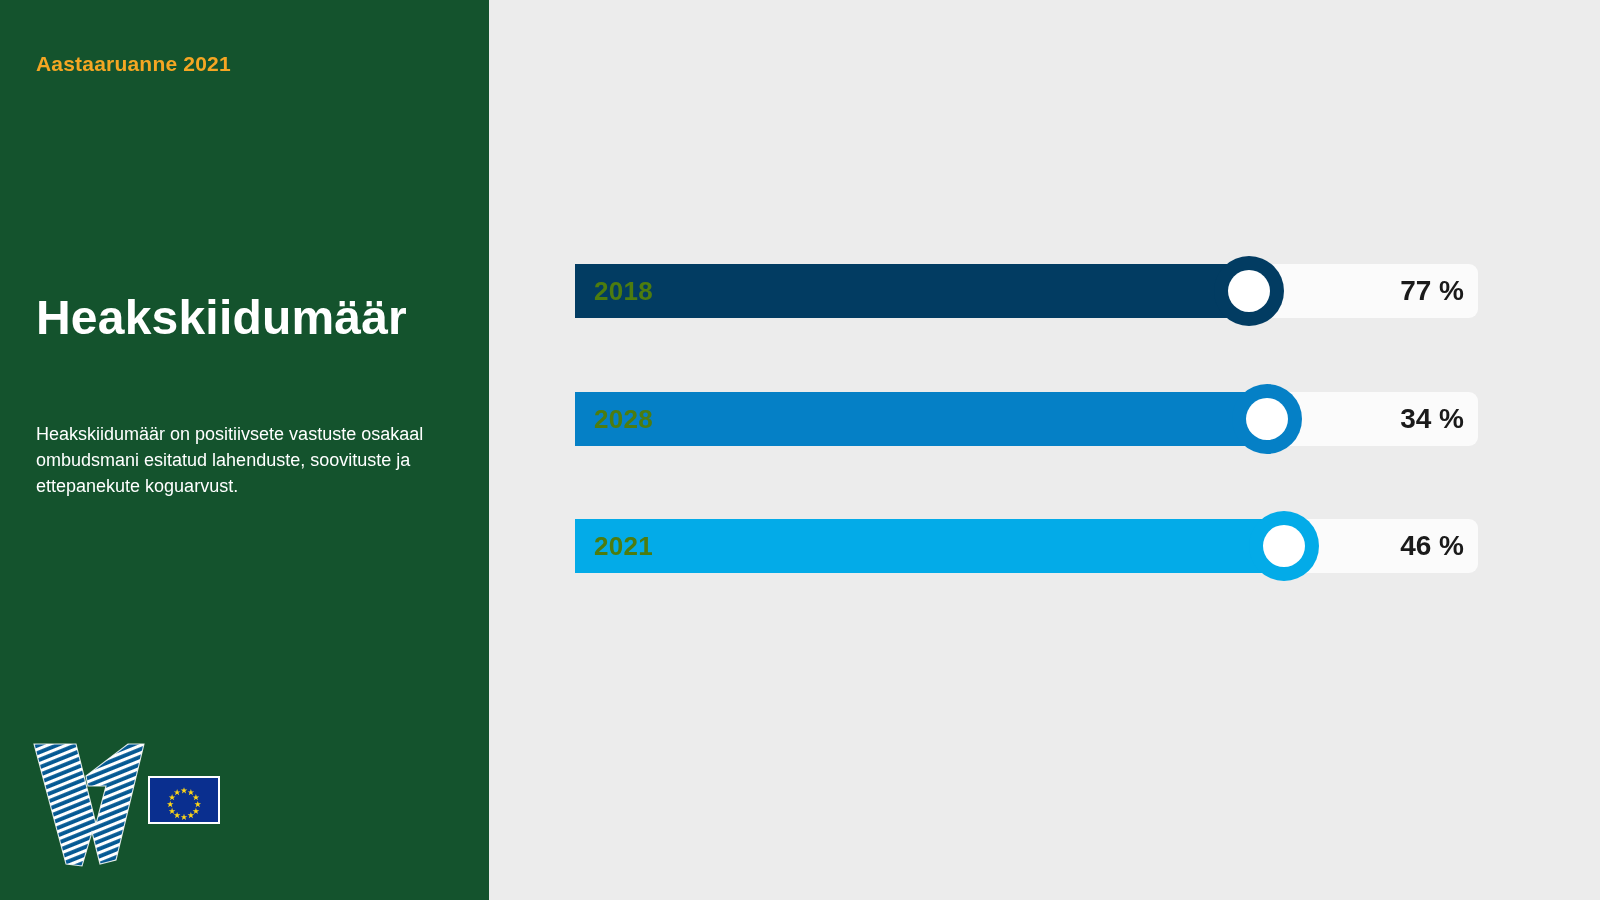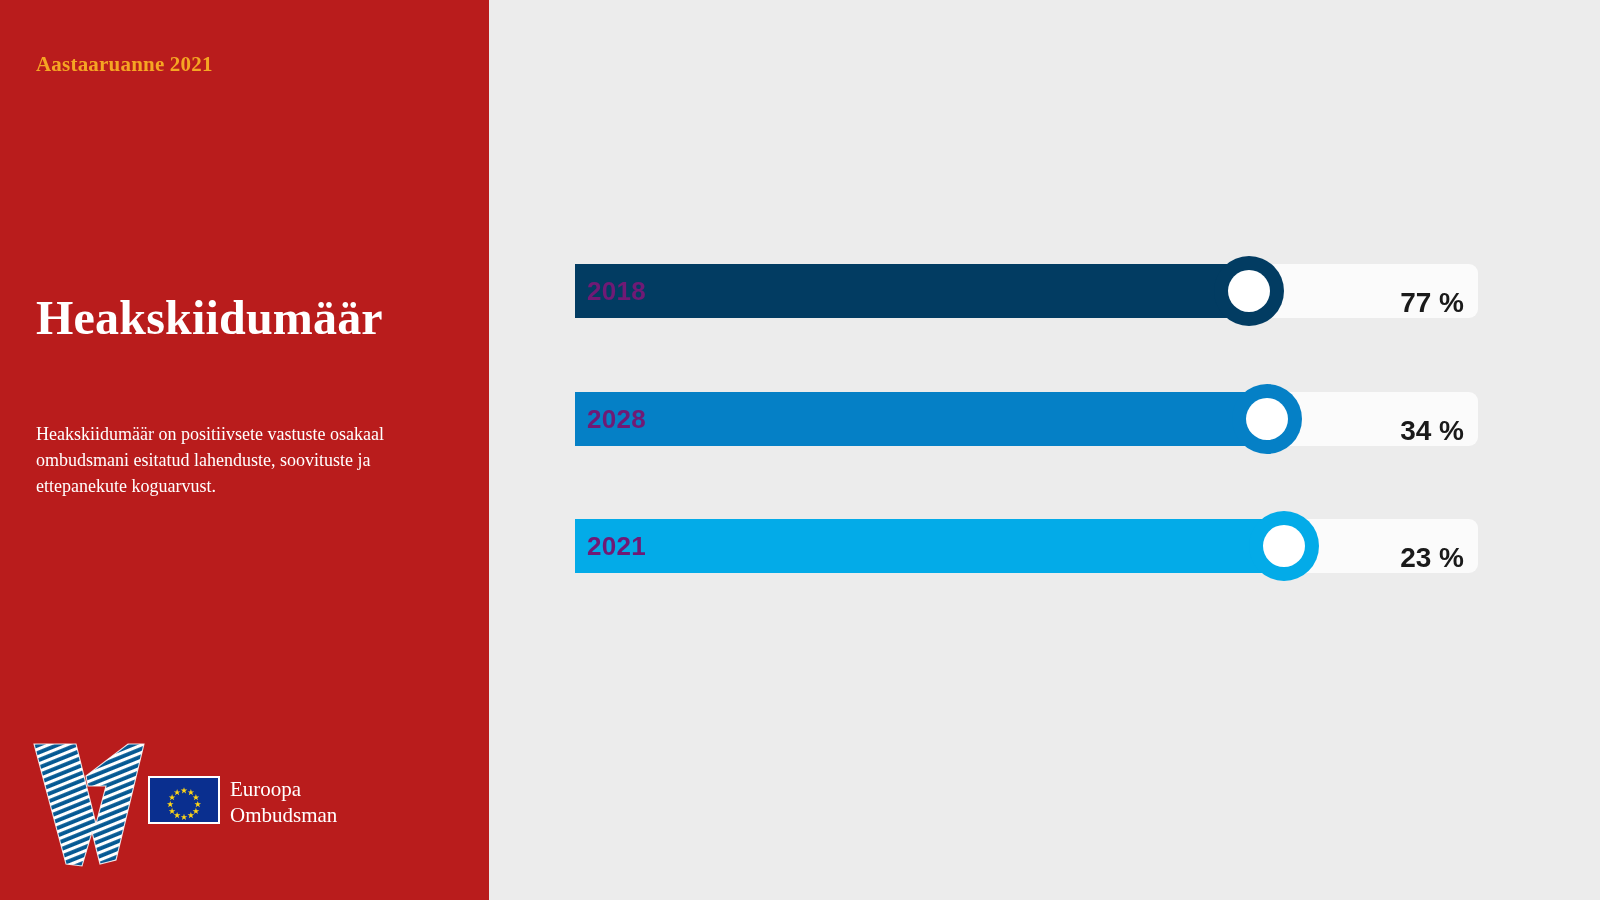--- a/index.html
+++ b/index.html
@@ -6,22 +6,21 @@
   body{
     width:1600px;height:900px;overflow:hidden;
     font-family:"Liberation Sans", sans-serif;
     background:#ececec;
   }
   .page{position:relative;width:1600px;height:900px;}
 
   
   .sidebar{
     position:absolute;left:0;top:0;width:489px;height:900px;
-    background:#b91c1c;
-    font-family:Liberation Serif, serif;
+    background:#14532d;
   }
   .report-label{
     position:absolute;left:36px;top:52px;
     font-size:21px;font-weight:bold;color:#f5a623;
     letter-spacing:.2px;
   }
   .panel-title{
     position:absolute;left:36px;top:290px;
     font-size:48px;font-weight:bold;color:#ffffff;
     letter-spacing:.2px;
@@ -54,33 +53,33 @@
   .bar-row{position:absolute;left:575px;width:903px;height:54px;}
   .bar-track{
     position:absolute;left:0;top:0;width:100%;height:100%;
     background:#fbfbfb;border-radius:0 9px 9px 0;
   }
   .bar-fill{
     position:absolute;left:0;top:0;height:100%;
     border-radius:0;
   }
   .bar-year{
-    position:absolute;left:12px;top:0;height:68px;line-height:54px;
-    color:#701a75;font-size:26px;font-weight:bold;letter-spacing:.3px;
+    position:absolute;left:19px;top:0;height:68px;line-height:54px;
+    color:#4d7c0f;font-size:26px;font-weight:bold;letter-spacing:.3px;
   }
   .knob{
     position:absolute;top:-8px;width:70px;height:70px;border-radius:50%;
     box-sizing:border-box;
   }
   .knob-inner{
     position:absolute;left:14px;top:14px;width:42px;height:42px;
     border-radius:50%;background:#ffffff;
   }
   .bar-value{
-    position:absolute;right:14px;top:12px;height:54px;line-height:54px;
+    position:absolute;right:14px;top:0;height:54px;line-height:54px;
     color:#1a1a1a;font-size:28px;font-weight:bold;text-align:right;
   }
 </style>
 </head>
 <body>
 
 <div class="page">
 
   <div class="sidebar">
 
@@ -123,24 +122,20 @@
             <polygon points="36,39.0 36.9,41.6 39.6,41.6 37.4,43.2 38.3,45.8 36,44.2 33.7,45.8 34.6,43.2 32.4,41.6 35.1,41.6"></polygon>
             <polygon points="28.5,37.0 29.4,39.6 32.1,39.6 29.9,41.2 30.8,43.8 28.5,42.2 26.2,43.8 27.1,41.2 24.9,39.6 27.6,39.6"></polygon>
             <polygon points="23.0,32.5 23.9,35.1 26.6,35.1 24.4,36.7 25.3,39.3 23.0,37.7 20.7,39.3 21.6,36.7 19.4,35.1 22.1,35.1"></polygon>
             <polygon points="21.0,25.0 21.9,27.6 24.6,27.6 22.4,29.2 23.3,31.8 21.0,30.2 18.7,31.8 19.6,29.2 17.4,27.6 20.1,27.6"></polygon>
             <polygon points="23.0,17.5 23.9,20.1 26.6,20.1 24.4,21.7 25.3,24.3 23.0,22.7 20.7,24.3 21.6,21.7 19.4,20.1 22.1,20.1"></polygon>
             <polygon points="28.5,12.0 29.4,14.6 32.1,14.6 29.9,16.2 30.8,18.8 28.5,17.2 26.2,18.8 27.1,16.2 24.9,14.6 27.6,14.6"></polygon>
           </g>
         </svg>
       </div>
 
-      <div class="logo-text">
-        <div>Euroopa</div>
-        <div>Ombudsman</div>
-      </div>
 
     </div>
   </div>
 
   <div class="chart">
 
     <div class="bar-row" id="row-0" style="top:264px;">
       <div class="bar-track"></div>
       <div class="bar-fill" style="width: 674px; background: rgb(2, 60, 98);"></div>
       <div class="knob" style="background: rgb(2, 60, 98); left: 639px;">
@@ -160,17 +155,17 @@
       <div class="bar-value">34 %</div>
     </div>
 
     <div class="bar-row" id="row-2" style="top:519px;">
       <div class="bar-track"></div>
       <div class="bar-fill" style="width: 709px; background: rgb(3, 171, 232);"></div>
       <div class="knob" style="background: rgb(3, 171, 232); left: 674px;">
         <div class="knob-inner"></div>
       </div>
       <div class="bar-year">2021</div>
-      <div class="bar-value">23 %</div>
+      <div class="bar-value">46 %</div>
     </div>
 
   </div>
 </div>
 
 </body></html>

